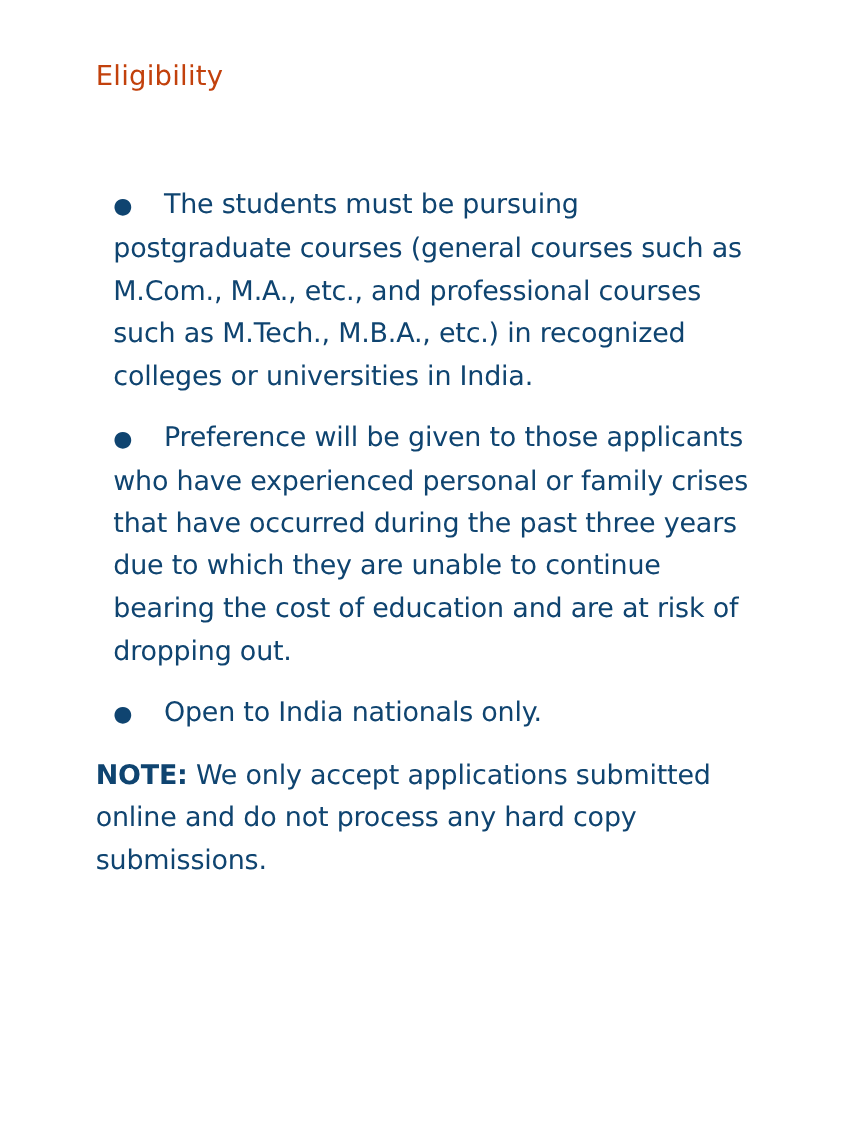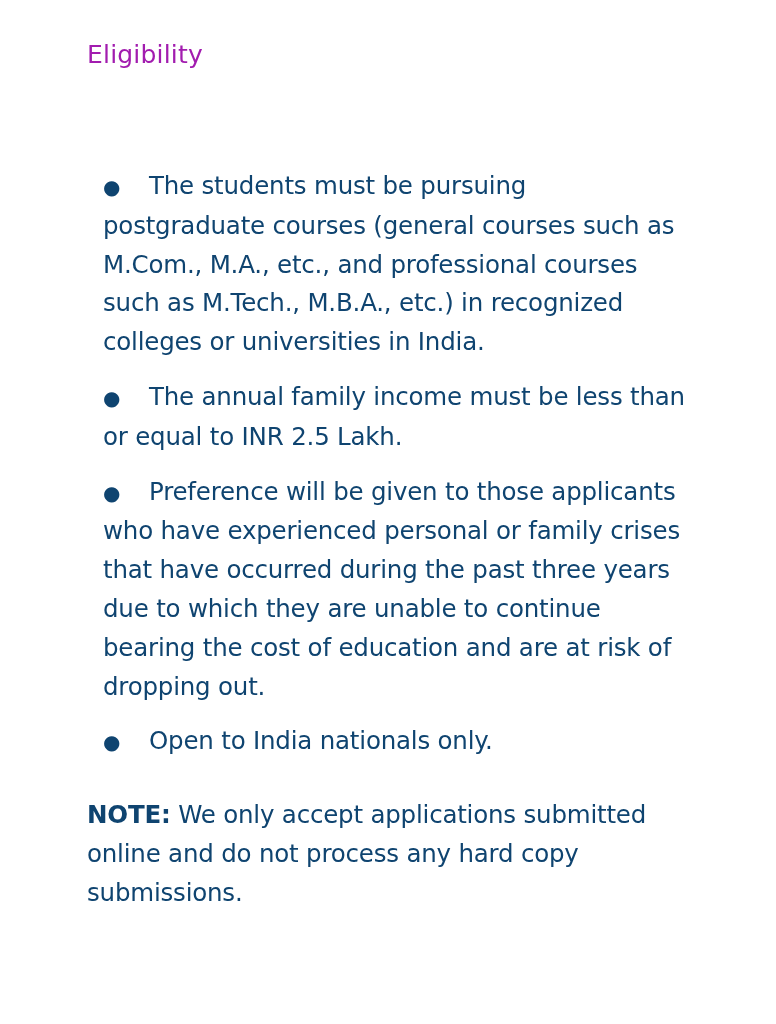--- a/index.html
+++ b/index.html
@@ -11,57 +11,56 @@
       width: 776px;
       height: 1024px;
       position: relative;
       overflow: hidden;
       color: #0f4470;
       font-family: "DejaVu Sans", sans-serif;
     }
     .heading {
       position: absolute;
       left: 87px;
-      top: 40px;
+      top: 54px;
       font-size: 25px;
       letter-spacing: 0.2px;
-      color: #a21caf;
+      color: #c2410c;
     }
     .content {
       position: absolute;
       left: 87px;
       top: 151px;
       width: 620px;
       font-size: 24.5px;
       line-height: 38.8px;
       letter-spacing: -0.2px;
     }
     .bullet-item {
       margin: 16px;
     }
     .bullet-dot {
       display: inline-block;
       width: 46px;
       font-size: 20px;
       vertical-align: baseline;
     }
     .note {
-      margin-top: 34px;
+      margin-top: 18px;
     }
     .note-label {
       font-weight: bold;
     }
   </style>
 </head>
 <body>
 
 <div class="heading">Eligibility</div>
 
 <div class="content">
   <div>
     <p class="bullet-item"><span class="bullet-dot">●</span><span>The students must be pursuing postgraduate courses (general courses such as M.Com., M.A., etc., and professional courses such as M.Tech., M.B.A., etc.) in recognized colleges or universities in India.</span></p>
-    <p class="bullet-item"><span class="bullet-dot">●</span><span>The annual family income must be less than or equal to INR 2.5 Lakh.</span></p>
     <p class="bullet-item"><span class="bullet-dot">●</span><span>Preference will be given to those applicants who have experienced personal or family crises that have occurred during the past three years due to which they are unable to continue bearing the cost of education and are at risk of dropping out.</span></p>
     <p class="bullet-item"><span class="bullet-dot">●</span><span>Open to India nationals only.</span></p>
   </div>
 
   <p class="note"><span class="note-label">NOTE:</span><span> We only accept applications submitted online and do not process any hard copy submissions.</span></p>
 </div>
 
 </body></html>

